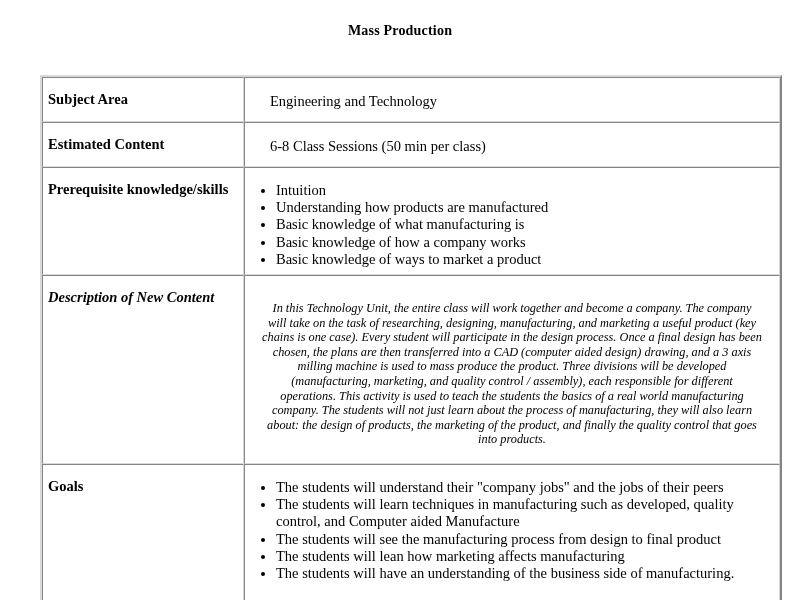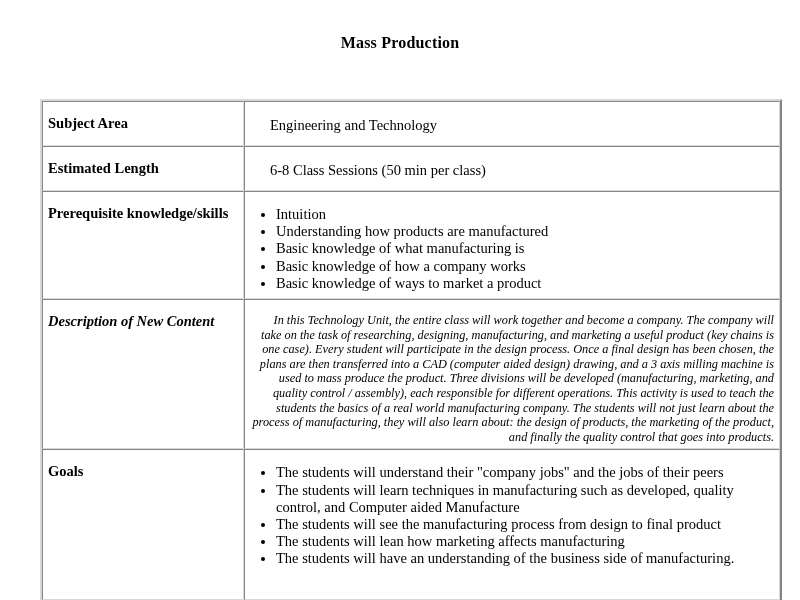--- a/index.html
+++ b/index.html
@@ -17,23 +17,23 @@
 
   .page {
     position: relative;
     width: 800px;
     height: 600px;
   }
 
   .doc-title {
     text-align: center;
     font-weight: bold;
-    font-size: 16px;
+    font-size: 14px;
     line-height: 18px;
-    margin: 12px;
+    margin: 0;
     padding-top: 22px;
     letter-spacing: 0.2px;
   }
 
   .table-wrap {
     padding: 35px 40px 0 40px;
     box-sizing: border-box;
   }
 
   table.lesson-table {
@@ -62,22 +62,22 @@
   }
 
   td.value-cell {
     width: 524px;
     vertical-align: top;
   }
 
   .small-para {
     font-size: 12.3px;
     line-height: 14.6px;
-    margin: 0;
-    text-align: right;
+    margin: 12px;
+    text-align: center;
   }
 
   ul.cell-list {
     margin: 1px 0 2px 0;
     padding-left: 26px;
     list-style-type: disc;
   }
 
   ul.cell-list li {
     font-size: 14.5px;
@@ -114,21 +114,21 @@
 
         <tr class="r-subject">
           <td class="label-cell">Subject Area</td>
           <td class="value-cell">
             <span class="value-pad">Engineering and Technology</span>
           </td>
         </tr>
 
 
         <tr class="r-length">
-          <td class="label-cell">Estimated Length</td>
+          <td class="label-cell">Estimated Content</td>
           <td class="value-cell">
             <span class="value-pad">6-8 Class Sessions (50 min per class)</span>
           </td>
         </tr>
 
         <tr class="r-prereq">
           <td class="label-cell">Prerequisite knowledge/skills</td>
           <td class="value-cell">
             <ul class="cell-list">
               <li>Intuition</li>

